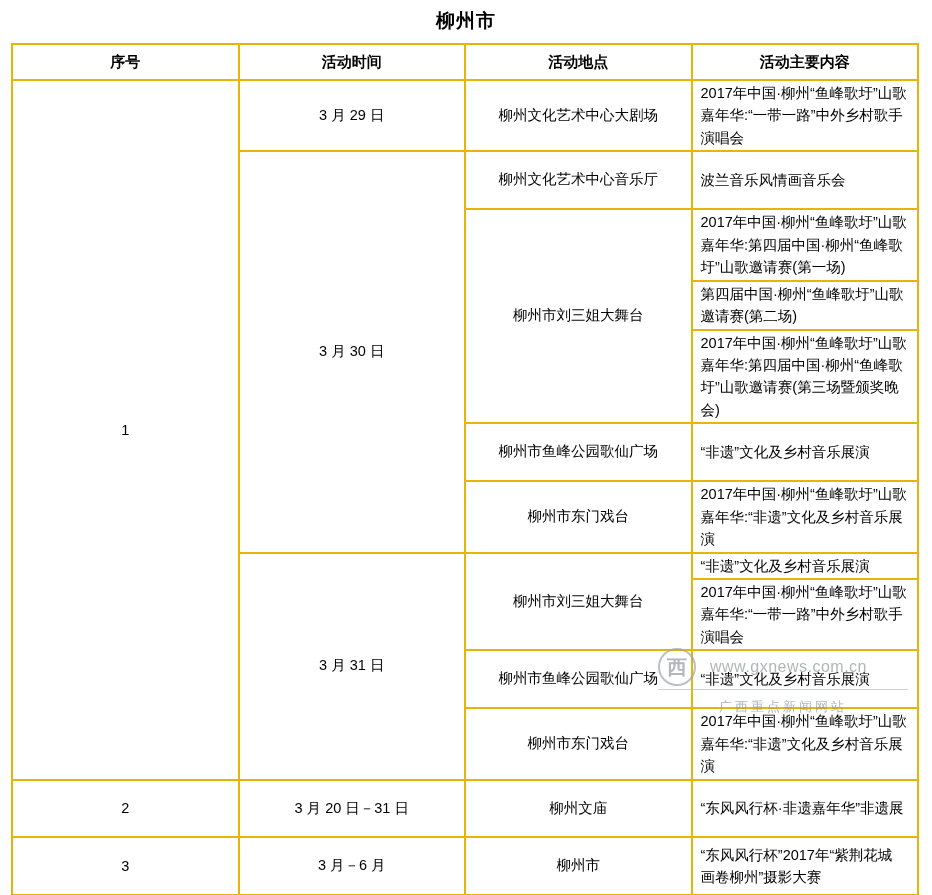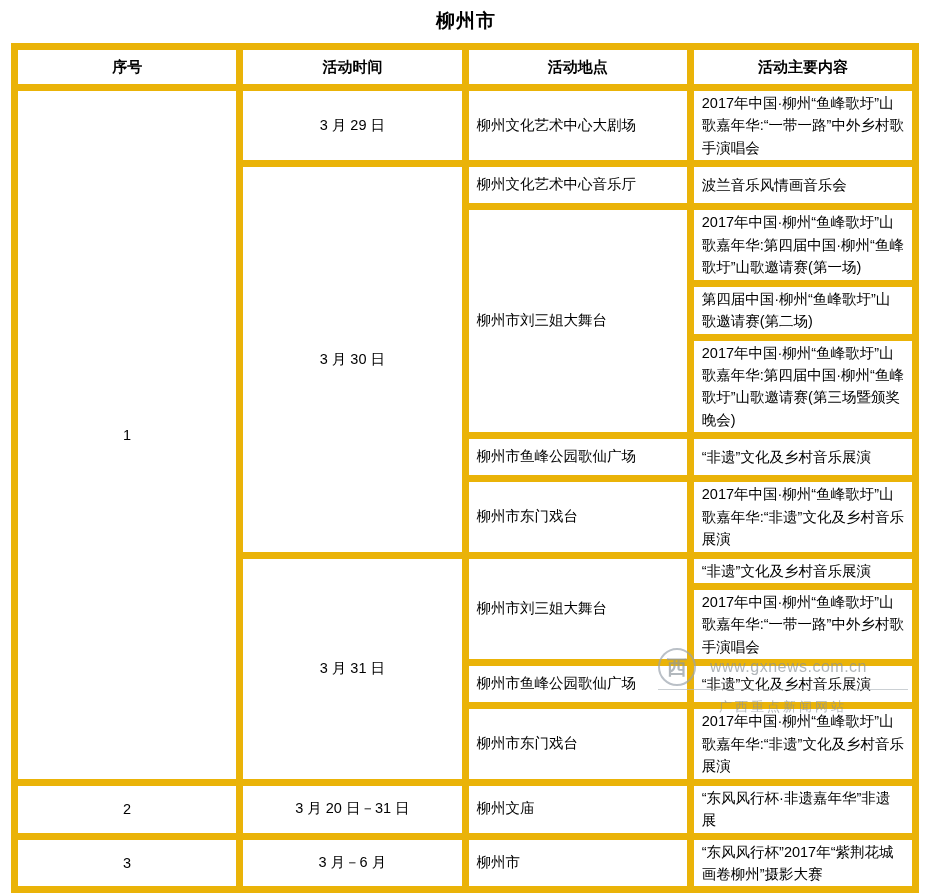--- a/index.html
+++ b/index.html
@@ -29,21 +29,21 @@
     padding: 8px 0 9px 0;
     font-family: "Liberation Sans", "DejaVu Sans", sans-serif;
   }
   table.main {
     border-collapse: collapse;
     width: 908px;
     margin: 0 11px;
     table-layout: fixed;
   }
   table.main td, table.main th {
-    border: 7px solid #eab308;
+    border: 2px solid #eab308;
     font-size: 14.5px;
     font-family: "Liberation Sans", "DejaVu Sans", sans-serif;
     vertical-align: middle;
   }
   table.main thead th {
     font-weight: bold;
     text-align: center;
     height: 30px;
     font-size: 15px;
     padding: 2px 4px;
@@ -52,23 +52,23 @@
     text-align: center;
     width: 44px;
   }
   td.c-date {
     text-align: center;
     width: 126px;
     padding: 4px 4px;
     line-height: 1.5;
   }
   td.c-place {
-    text-align: left;
+    text-align: center;
     width: 200px;
-    padding: 7px 8px;
+    padding: 17px 8px;
     line-height: 1.5;
   }
   td.c-content {
     text-align: left;
     padding: 1px 8px;
     line-height: 1.55;
   }
   
   .watermark {
     position: absolute;

